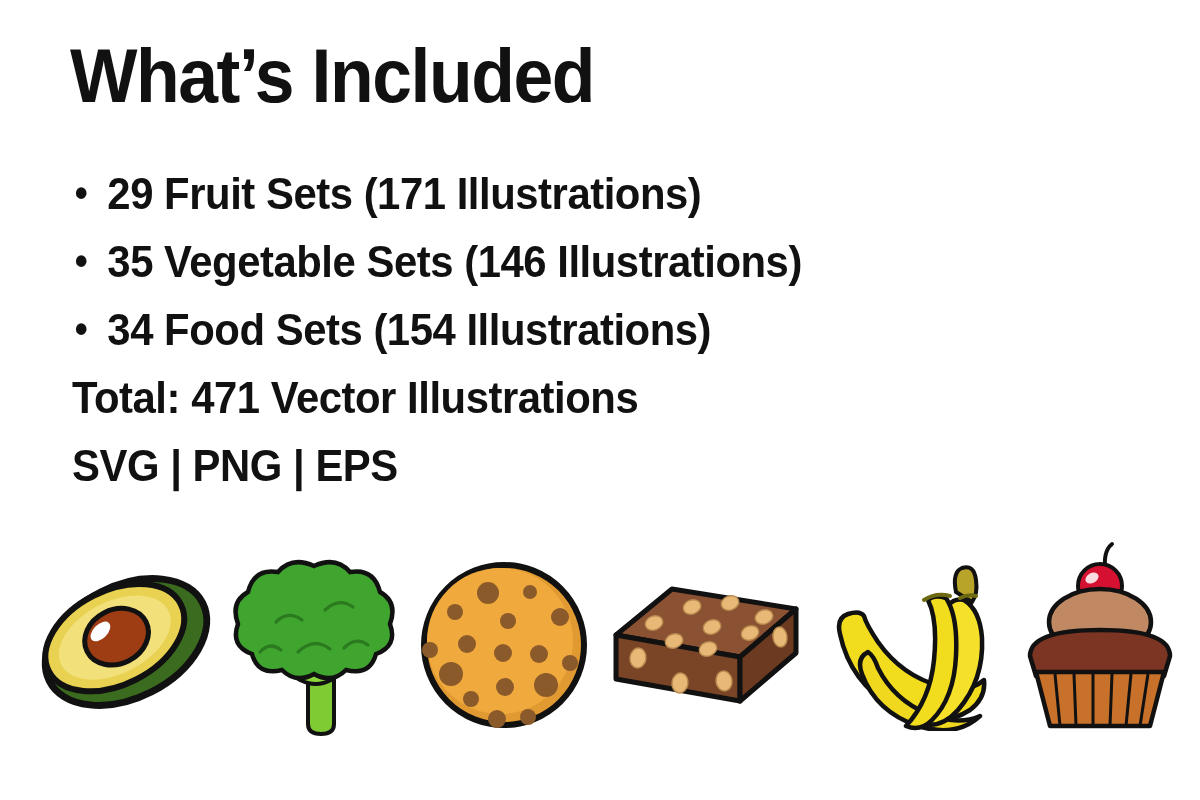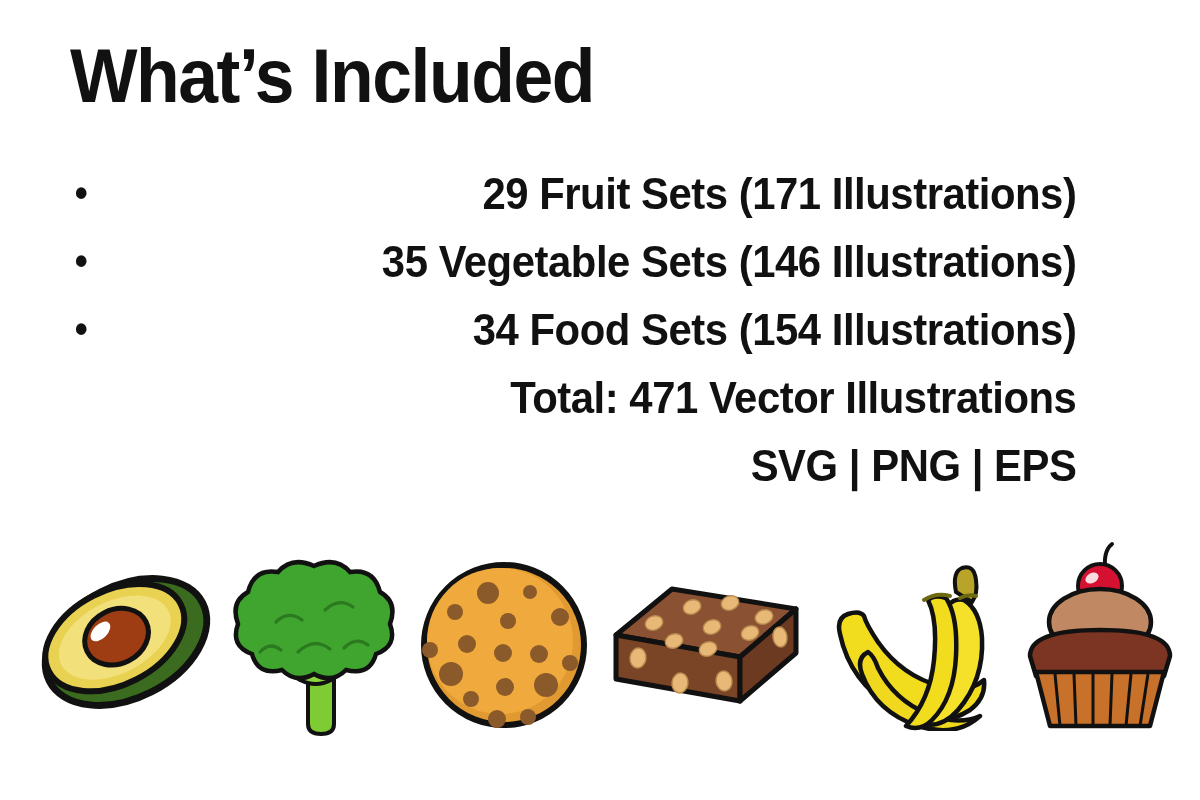--- a/index.html
+++ b/index.html
@@ -37,21 +37,20 @@
     transform: scaleX(0.94);
     transform-origin: left top;
   }
 
   
   .textblock {
     position: absolute;
     left: 72px;
     top: 160px;
     width: 1080px;
-    text-align: right;
   }
   .line {
     font-size: 45px;
     line-height: 68px;
     font-weight: bold;
     color: #111111;
     white-space: nowrap;
     letter-spacing: -0.5px;
     transform: scaleX(0.93);
     transform-origin: left center;

